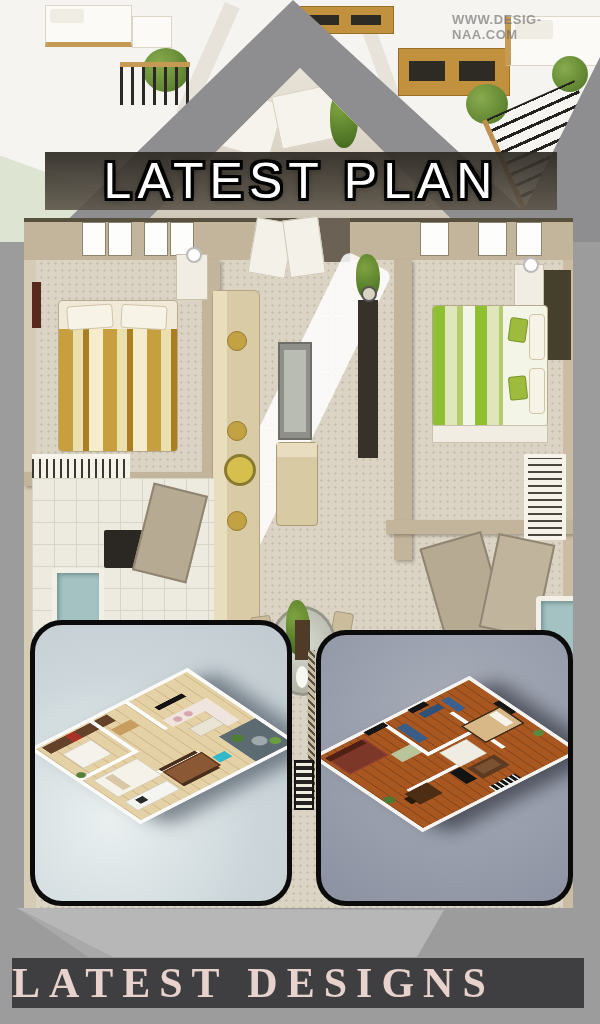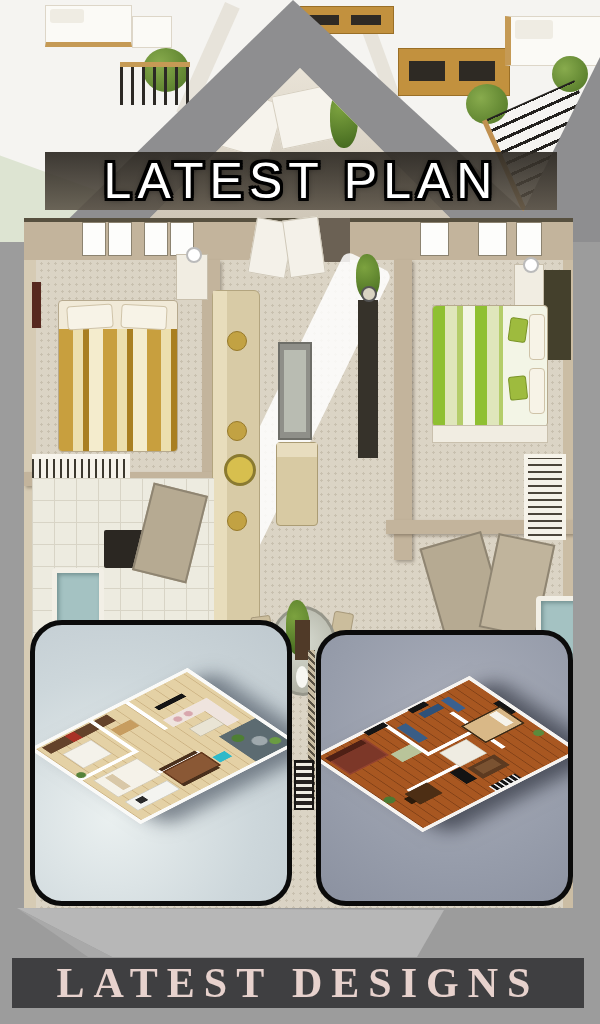--- a/index.html
+++ b/index.html
@@ -92,21 +92,21 @@
     background-image:repeating-linear-gradient(90deg,rgba(150,110,55,.3) 0 1px,rgba(0,0,0,0) 1px 13px);
     border:5px solid #fafaf8;box-shadow:16px 20px 24px rgba(30,40,55,.5);}
   .iso-right{left:20px;top:34px;background:#a85721;
     background-image:repeating-linear-gradient(90deg,rgba(70,30,8,.4) 0 1px,rgba(0,0,0,0) 1px 10px);
     border:5px solid #f6f4f1;box-shadow:16px 20px 24px rgba(15,18,30,.55);}
   .iso .pwall{position:absolute;background:#ffffff;}
   .fu{position:absolute;}
   
   .base-svg{position:absolute;left:0;top:0;z-index:5;}
   .banner{position:absolute;left:12px;top:958px;width:572px;height:50px;background:#3f3f41;z-index:6;
-    display:flex;align-items:center;justify-content:center;}
+    display:flex;align-items:center;justify-content:flex-start;}
   .banner-text{font-family:"Liberation Serif",serif;font-weight:bold;font-size:42px;letter-spacing:9px;color:#e7d2cd;white-space:nowrap;}
 </style>
 </head>
 <body>
 
 <div class="top-photo">
   <div class="lawn"></div>
   <div class="wallstreak" style="left:200px;top:0;width:16px;height:120px;transform:rotate(24deg);"></div>
   <div class="wallstreak" style="left:380px;top:10px;width:14px;height:140px;transform:rotate(-20deg);"></div>
   <div class="tp-bed" style="left:45px;top:5px;width:85px;height:36px;border-bottom:5px solid #c59a55;">
@@ -122,20 +122,21 @@
       <div class="drawer" style="left:60px;top:12px;width:36px;height:20px;"></div>
     </div>
   <div class="tp-bed" style="left:505px;top:16px;width:95px;height:48px;border-left:6px solid #c59a55;">
       <div class="pillow"></div>
     </div>
   <div class="greens" style="left:143px;top:48px;width:46px;height:44px;"></div>
   <div class="railing" style="left:120px;top:62px;width:70px;height:38px;"></div>
   <div class="greens" style="left:466px;top:84px;width:42px;height:40px;"></div>
   <div class="greens" style="left:552px;top:56px;width:36px;height:36px;"></div>
   <div class="railing2" style="left:500px;top:96px;width:96px;height:110px;transform:rotate(-24deg);"></div>
+  <div class="watermark">WWW.DESIG-NAA.COM</div>
 </div>
 
 <svg class="roof-svg" width="600" height="242" viewBox="0 0 600 242">
   <polygon points="293,0 45,242 557,242" fill="#8e8e90"></polygon>
   <polygon points="600,57 508,242 600,242" fill="#8e8e90"></polygon>
 </svg>
 
 <div class="main-photo">
   <div class="peak"></div>
   <div class="peak-door" style="left:186px;top:26px;width:66px;height:56px;transform:rotate(16deg);"></div>

